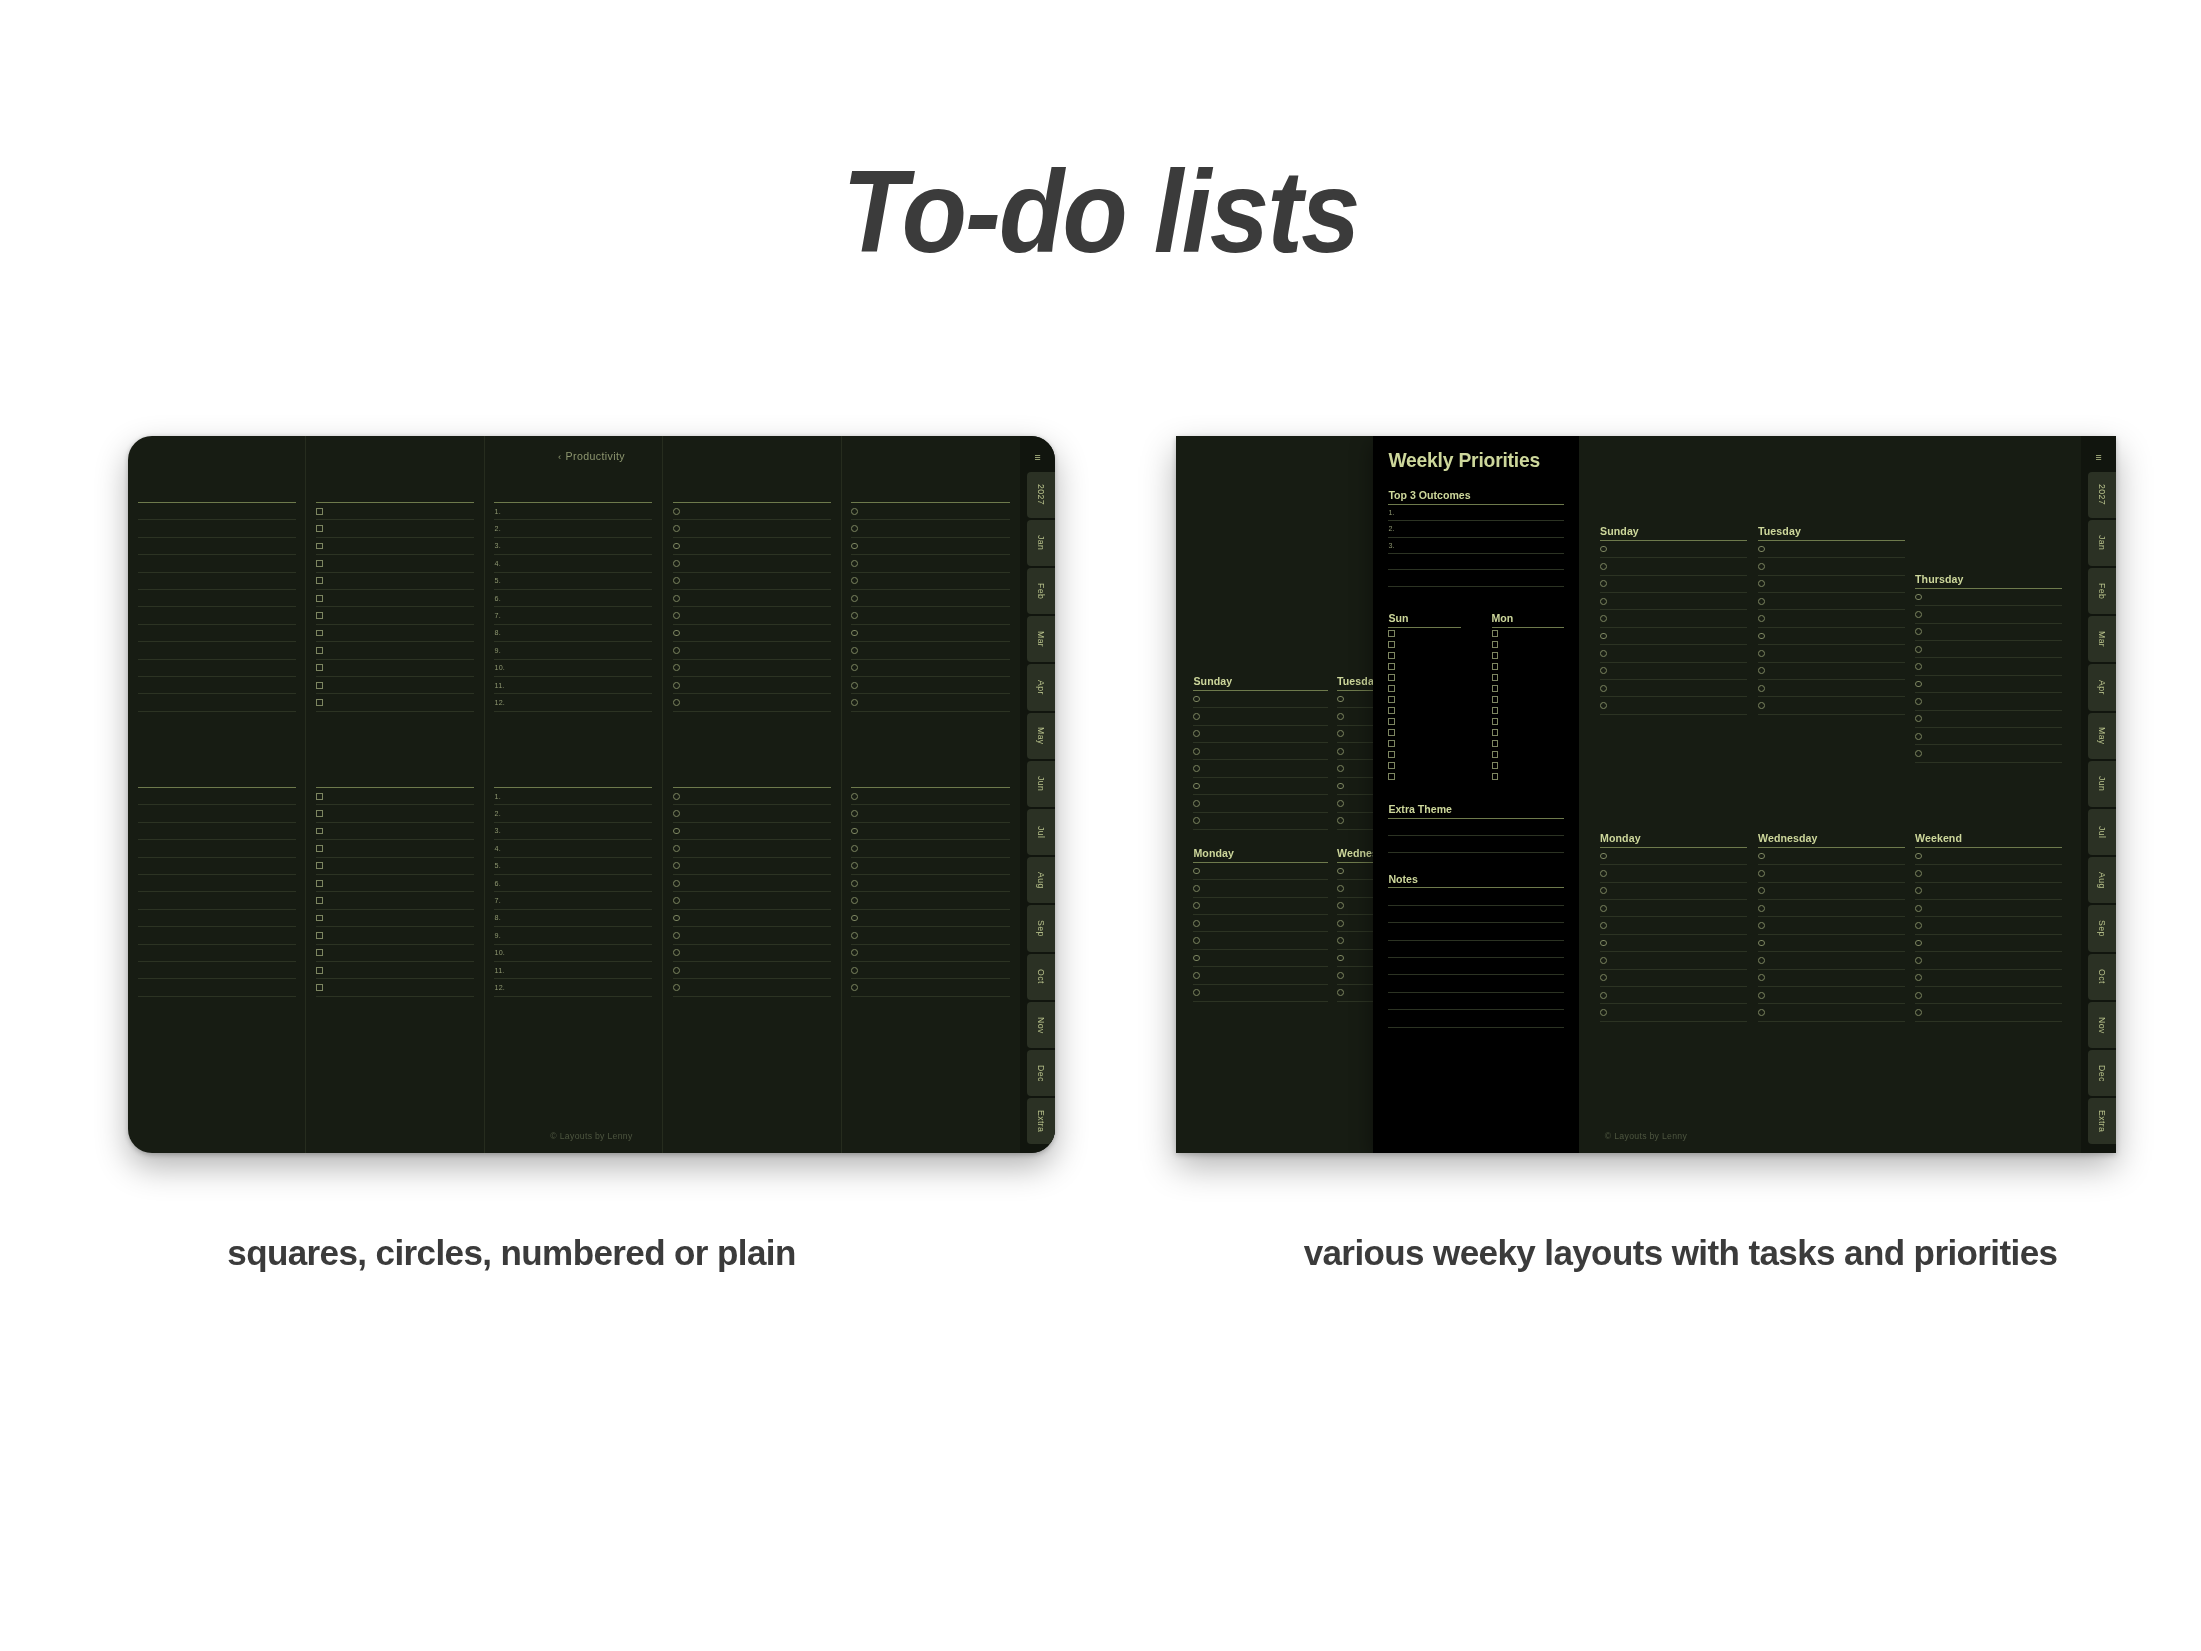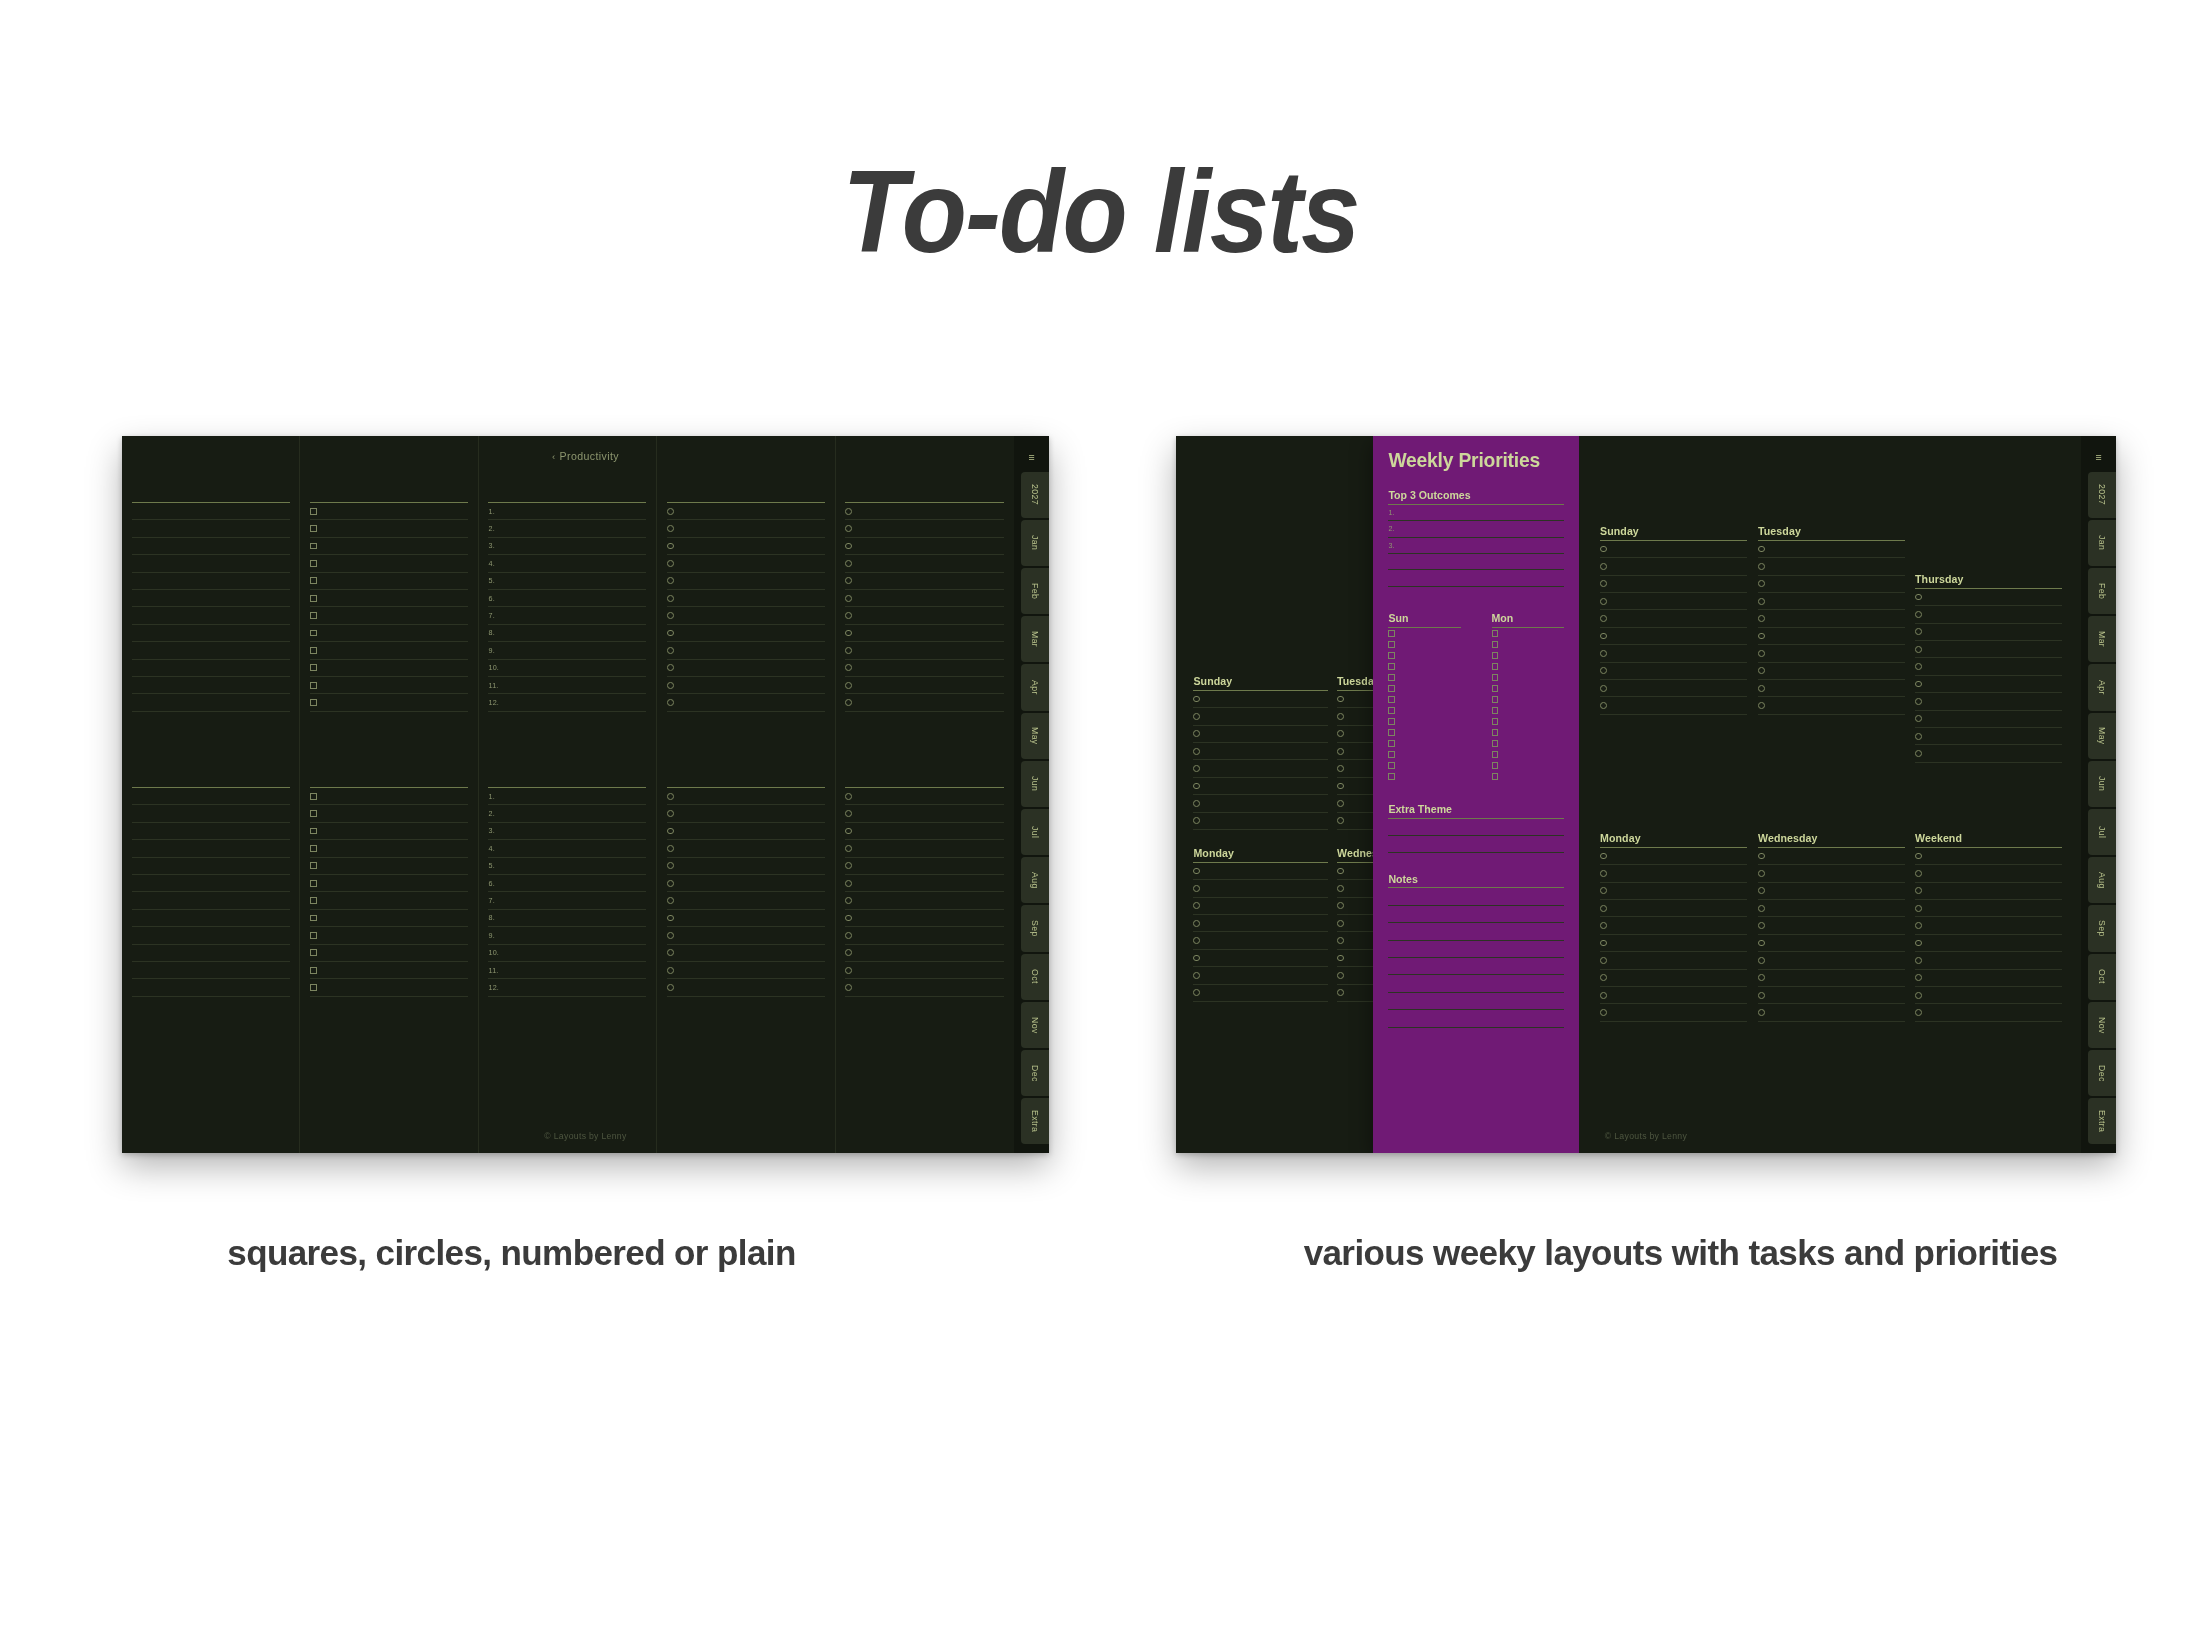--- a/index.html
+++ b/index.html
@@ -38,21 +38,21 @@
   #caption-left  { top:1231px; left:106px;  width:811px; }
   #caption-right { top:1231px; left:1246px; width:869px; }
 
   
   .spread{
     position:absolute;
     background:#171c13;
     box-shadow:0 13.5px 33px rgba(0,0,0,0.30), 0 1.9px 5.8px rgba(0,0,0,0.22);
     overflow:hidden;
   }
-  #spread-left  { left:122px;  top:436px; width:927px;  height:717px; }
+  #spread-left  { left:128px;  top:436px; width:927px;  height:717px;border-radius:24px; }
   #spread-right { left:1176px; top:436px; width:940px;  height:717px; }
 
   
   .spread-header{
     position:absolute; top:13.5px; left:0; width:100%;
     text-align:center;
     font-size:10.6px;
     color:#8d966f;
     letter-spacing:0.4px;
   }
@@ -148,21 +148,21 @@
   .row .num{
     font-size:7.2px;
     color:#8e9770;
     width:11.6px; flex:0 0 auto;
     letter-spacing:0.2px;
   }
 
   
   .overlay-card{
     position:absolute;
-    background:#701a75;
+    background:#000000;
     box-shadow:0 5.8px 21px rgba(0,0,0,0.45);
     padding:13.5px 15.4px 9.7px 15.4px;
     overflow:hidden;
   }
   .overlay-title{
     font-size:19.3px; font-weight:700;
     color:#cdd79b;
     letter-spacing:-0.2px;
     margin-bottom:17.4px;
   }

